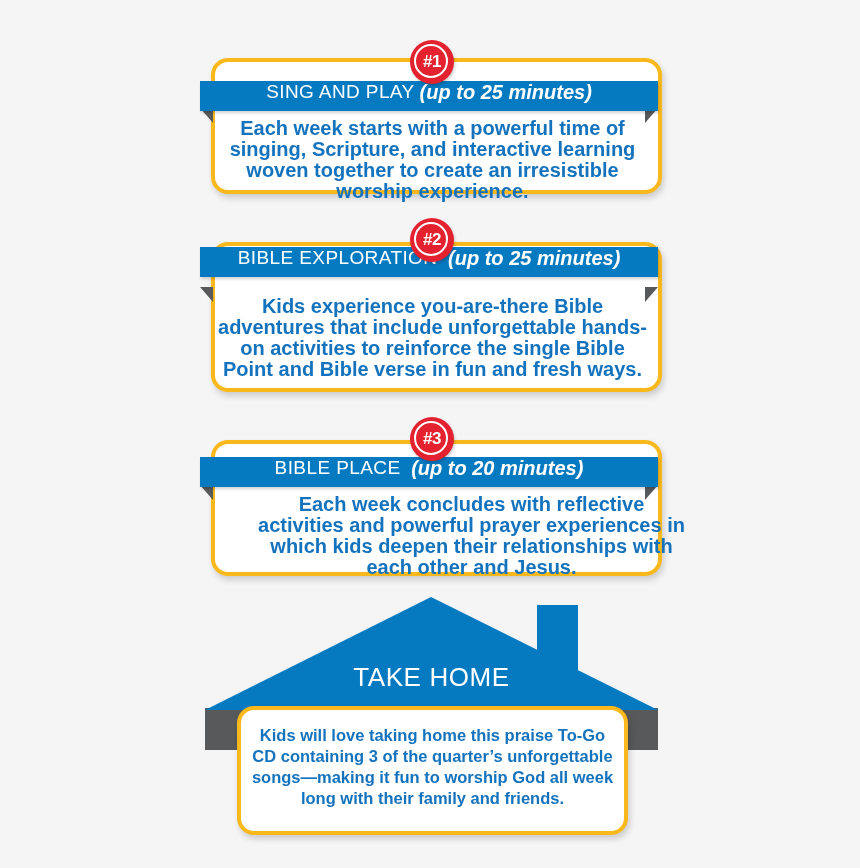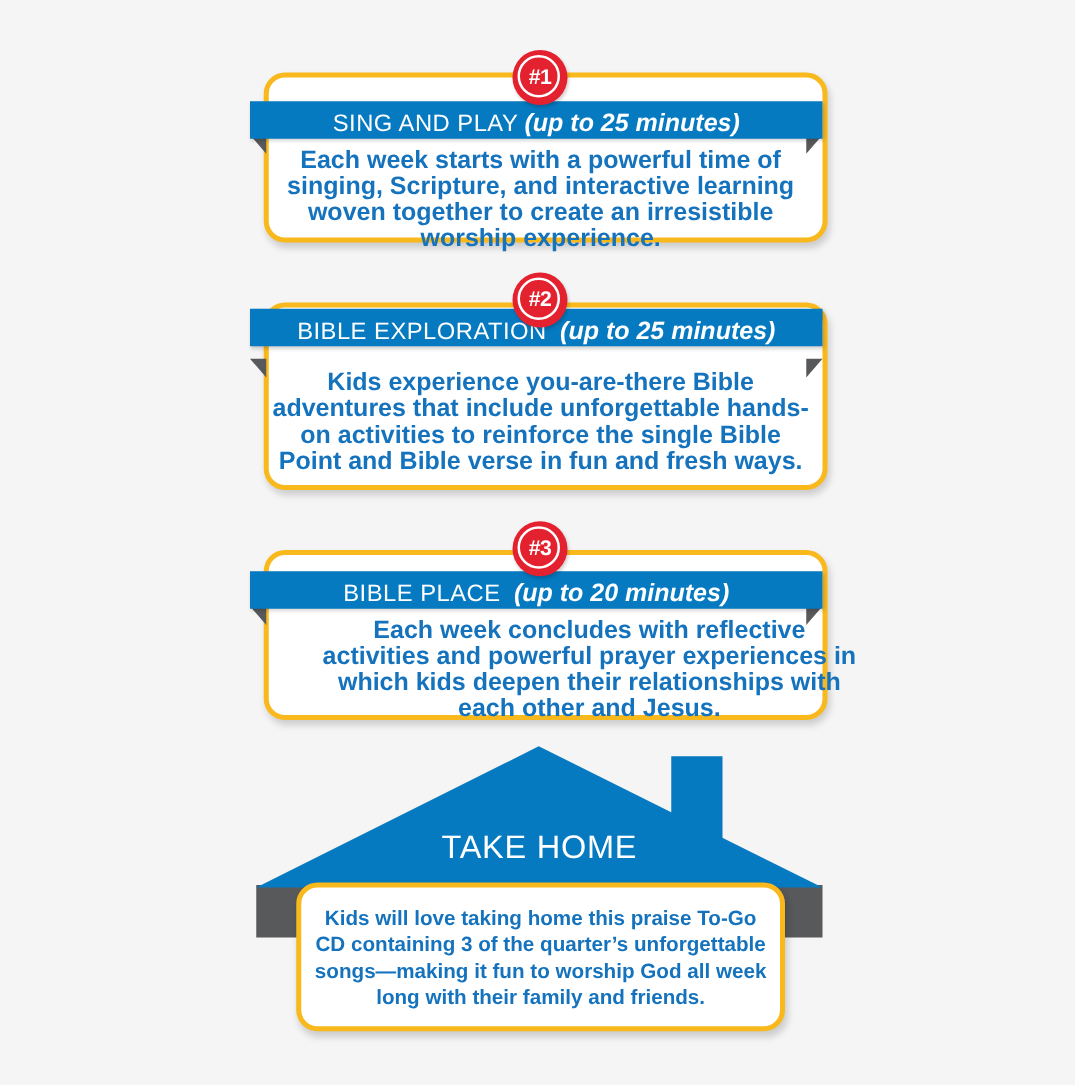--- a/index.html
+++ b/index.html
@@ -60,21 +60,21 @@
 
   
   .ribbon {
     position: absolute;
     left: 200px;
     width: 458px;
     height: 30px;
     background: #067ac1;
     z-index: 2;
     display: flex;
-    align-items: flex-end;
+    align-items: flex-start;
     justify-content: center;
     box-shadow: 1px 2px 3px rgba(0,0,0,0.18);
   }
   .ribbon-title {
     color: #ffffff;
     font-size: 19px;
     font-weight: 300;
     letter-spacing: 0.4px;
     white-space: pre;
   }
@@ -166,21 +166,21 @@
     left: 237px;
     top: 116px;
     width: 383px;
     background: #ffffff;
     border: 4px solid #f9b81c;
     border-radius: 17px;
     box-shadow: 2px 4px 6px rgba(0,0,0,0.17);
     z-index: 4;
   }
   #takehome-text {
-    padding: 15px 10px 12px 10px;
+    padding: 15px 10px 22px 10px;
     text-align: center;
     color: #1573be;
     font-size: 16.5px;
     font-weight: bold;
     line-height: 21px;
   }
 </style>
 </head>
 <body>
 

